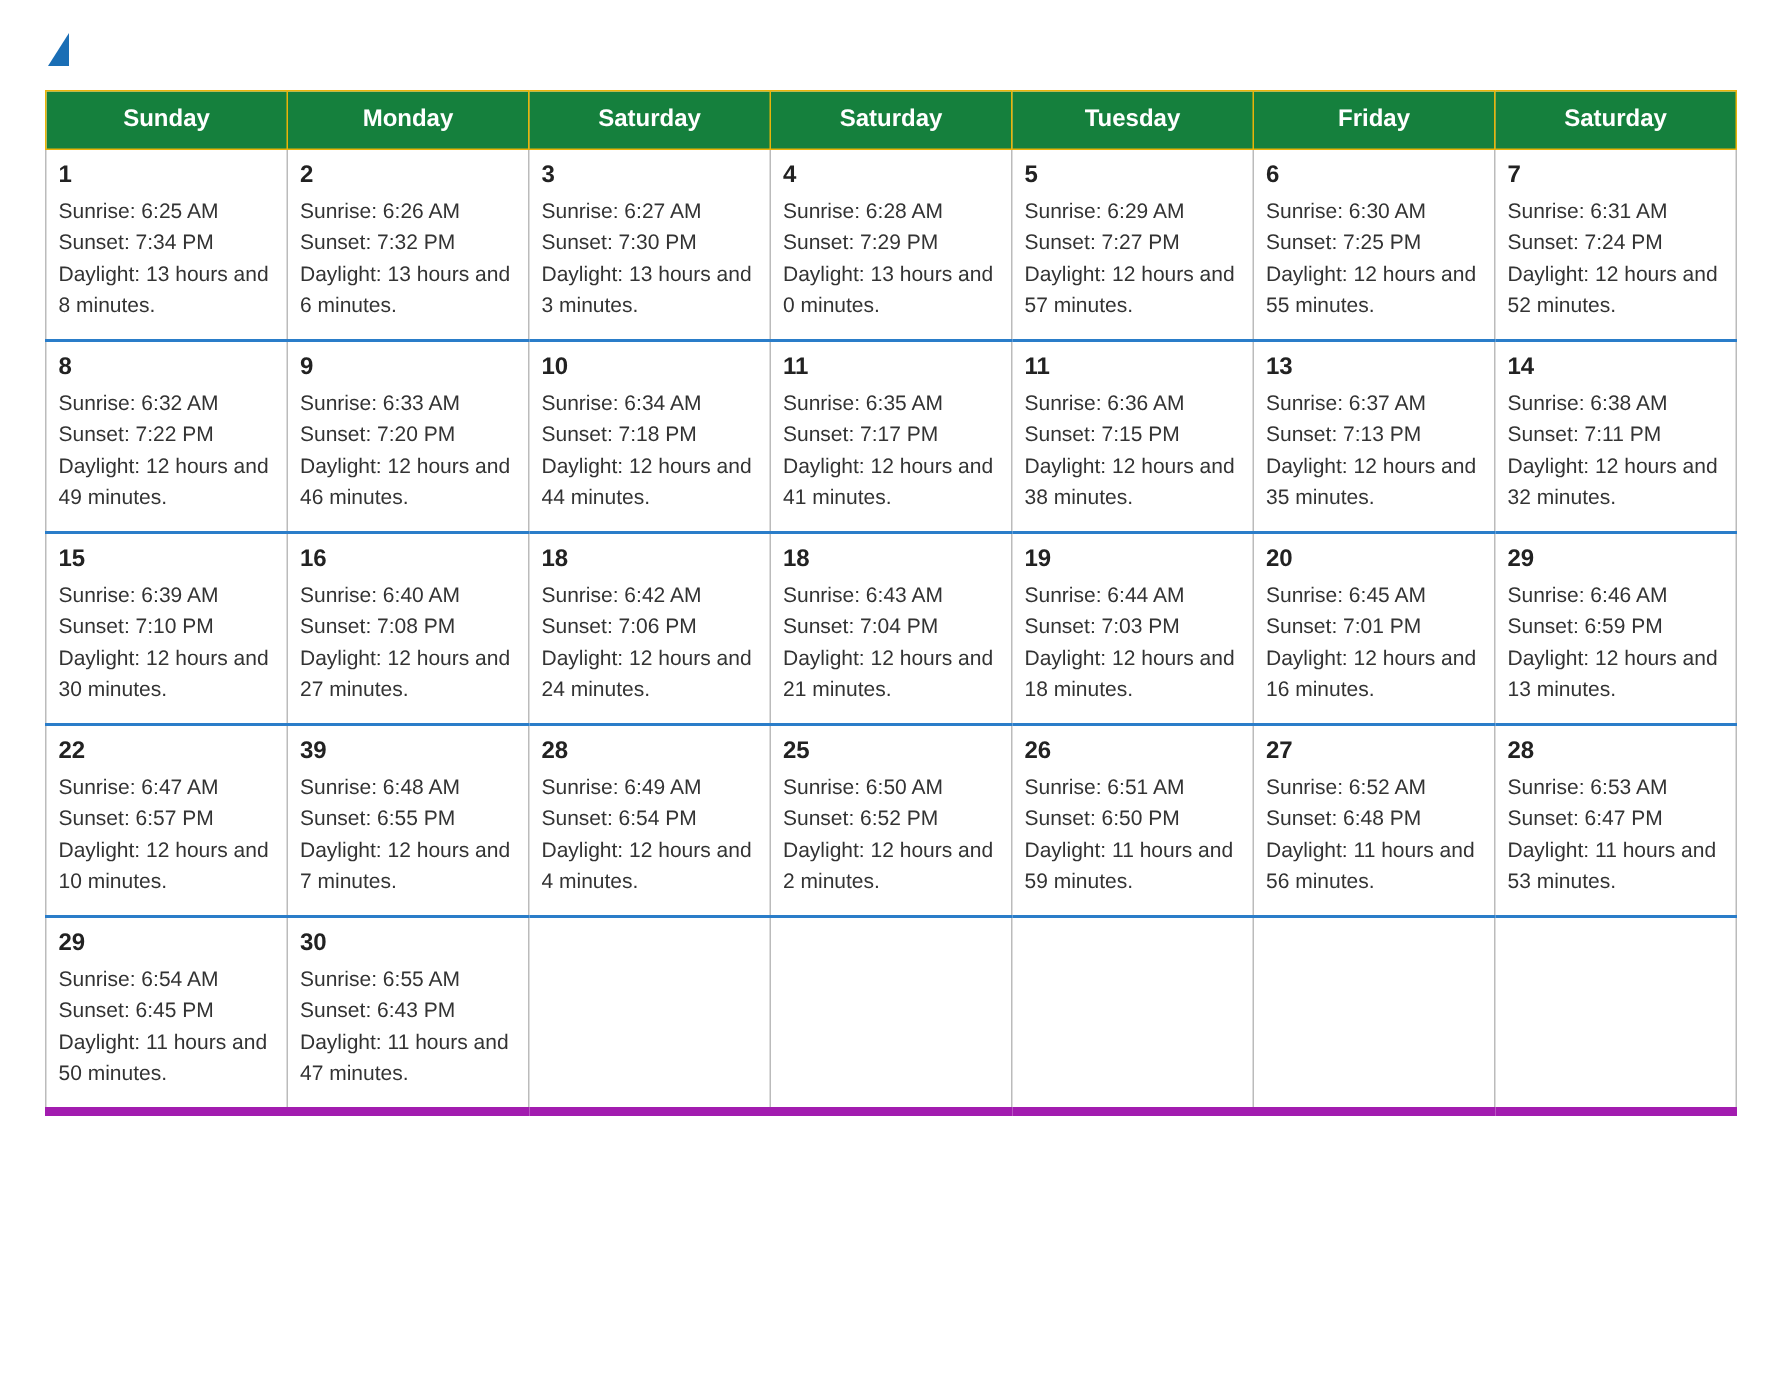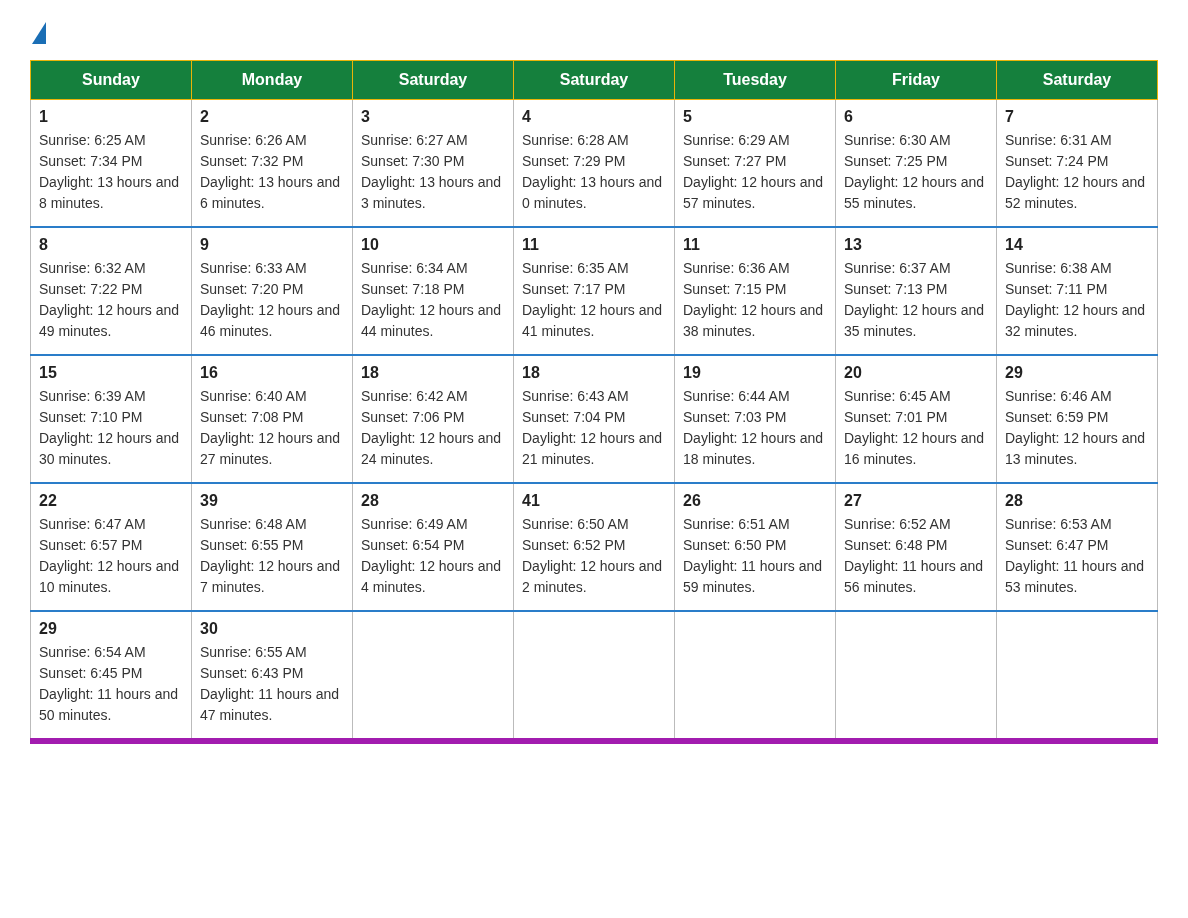--- a/index.html
+++ b/index.html
@@ -228,21 +228,21 @@
         </td>
         <td>
           <span class="day-num">39</span>
           <div class="day-info">Sunrise: 6:48 AM<br>Sunset: 6:55 PM<br>Daylight: 12 hours and 7 minutes.</div>
         </td>
         <td>
           <span class="day-num">28</span>
           <div class="day-info">Sunrise: 6:49 AM<br>Sunset: 6:54 PM<br>Daylight: 12 hours and 4 minutes.</div>
         </td>
         <td>
-          <span class="day-num">41</span>
+          <span class="day-num">25</span>
           <div class="day-info">Sunrise: 6:50 AM<br>Sunset: 6:52 PM<br>Daylight: 12 hours and 2 minutes.</div>
         </td>
         <td>
           <span class="day-num">26</span>
           <div class="day-info">Sunrise: 6:51 AM<br>Sunset: 6:50 PM<br>Daylight: 11 hours and 59 minutes.</div>
         </td>
         <td>
           <span class="day-num">27</span>
           <div class="day-info">Sunrise: 6:52 AM<br>Sunset: 6:48 PM<br>Daylight: 11 hours and 56 minutes.</div>
         </td>

